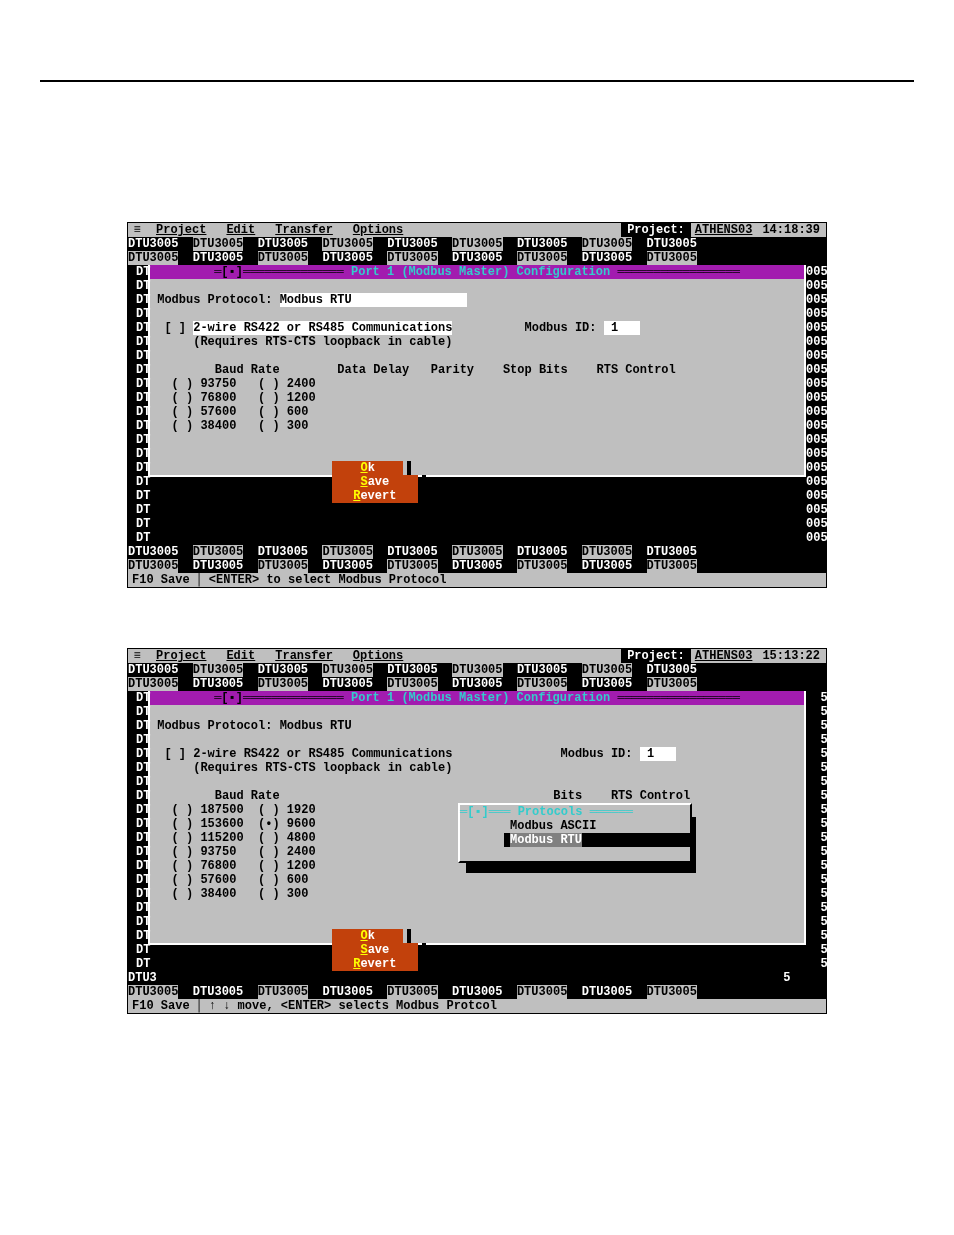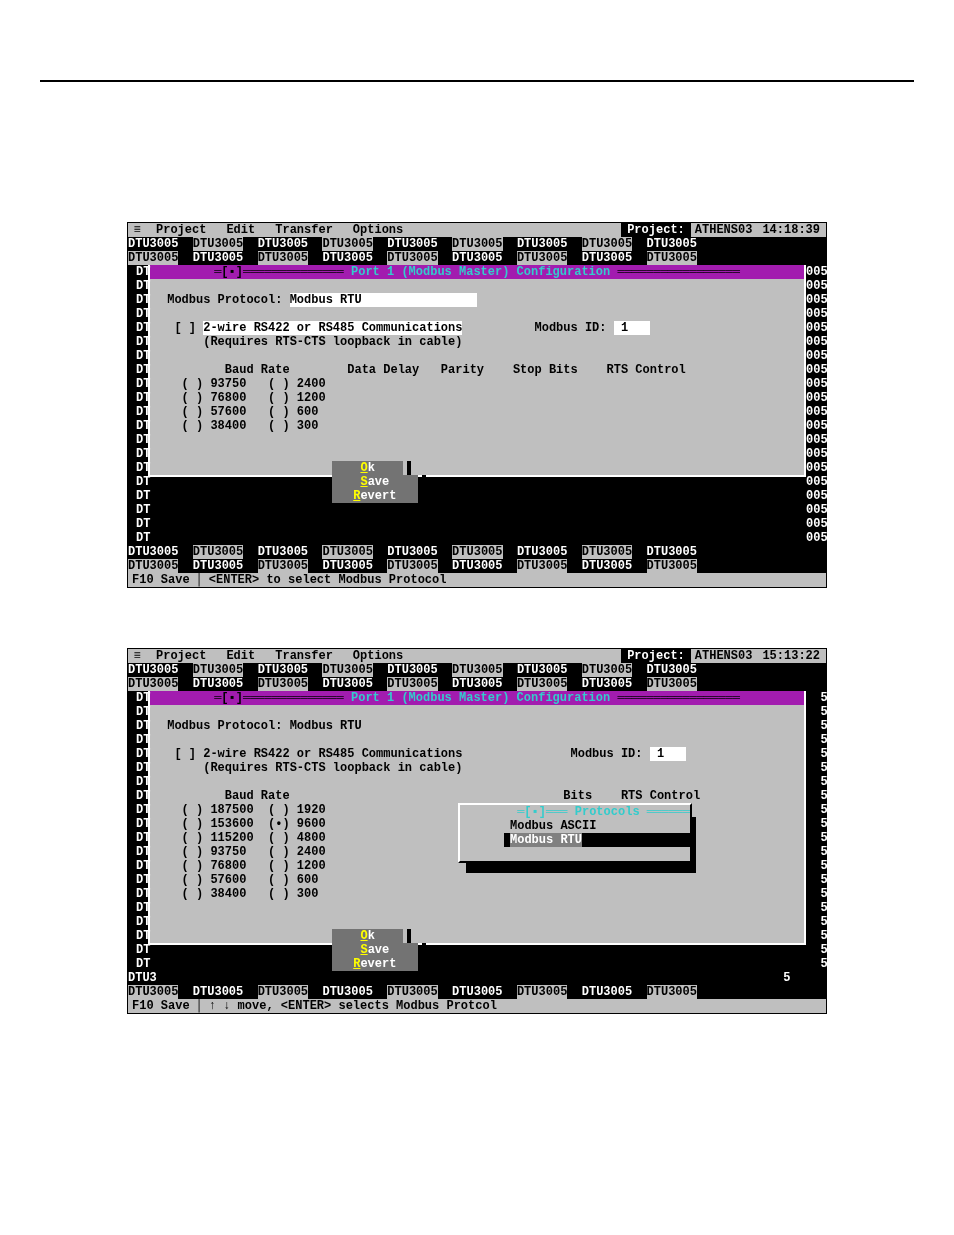--- a/index.html
+++ b/index.html
@@ -30,27 +30,27 @@
   .menubar {
     background: #bfbfbf;
     color: #000;
     display: flex;
     position: relative;
     height: 14px;
   }
   .menubar .menu-item {
     padding: 0 10px;
   }
-  .menubar .menu-item .ul { }
+  .menubar .menu-item .ul { text-decoration: underline; }
   .menubar .app-icon {
     width: 18px; text-align: center; background: #bfbfbf; color:#000;
   }
   .menubar .spacer { flex: 1; }
   .menubar .project-label { background: #000; color: #fff; padding: 0 6px; }
-  .menubar .project-name  { background: #bfbfbf; color: #000; padding: 0 4px; }
+  .menubar .project-name  { background: #bfbfbf; color: #000; padding: 0 4px; text-decoration: underline; }
   .menubar .clock { padding: 0 6px; }
 
   
   .tilerow { position: relative; height: 14px; }
   .tilerow .tiles {
     position: absolute; left:0; right:0; top:0; height:14px;
     color:#fff; background:#000; white-space: pre; overflow: hidden;
   }
   .tiles span.invert { background:#bfbfbf; color:#000; }
 
@@ -70,28 +70,28 @@
     color: #000;
     border-left: 2px solid #fff;
     border-right: 2px solid #fff;
     border-bottom: 2px solid #fff;
   }
   .dlg-title {
     background:#a21caf; color:#000; text-align:center; height:14px;
     white-space: pre;
   }
   .dlg-title .tcyan { color:#3cc; }
-  .proto-row { white-space: pre; height:14px; padding-left:10px; }
+  .proto-row { white-space: pre; height:14px; }
   .hl-white { background:#fff; color:#000; }
   .hl-grey  { background:#808080; color:#fff; }
   .small-note { color:#000; }
 
   .btn {
     display: inline-block;
-    background: #737373; color: #fff;
+    background: #c2410c; color: #fff;
     padding: 0 14px;
     margin-right: 4px;
     position: relative;
   }
   .btn .hot { color:#ff0; text-decoration: underline; }
   .btn-shadow {
     display:inline-block;
     background:#000; width:4px; height:14px; vertical-align: top;
   }
   .btn-row { height:14px; white-space: pre; text-align: left; padding-left:110px;}
@@ -109,21 +109,21 @@
     position: absolute;
     left: 330px; 
     top: 112px;  
     width: 230px;
     background:#bfbfbf; color:#000;
     border-left:2px solid #fff; border-top:2px solid #fff;
     border-right:2px solid #000; border-bottom:2px solid #000;
     z-index: 5;
   }
   .popup .p-title {
-    text-align:right; color:#3cc; white-space:pre; height:14px;
+    text-align:left; color:#3cc; white-space:pre; height:14px;
     border-bottom: 0;
   }
   .popup .p-opt { white-space:pre; height:14px; padding-left:6px;margin-left:44px;}
   .popup .p-sel { background:#000; color:#fff; }
   .popup-shadow {
     position:absolute; left:338px; top:126px; width:230px; height:56px;
     background:#000; z-index:4;
   }
 
   

